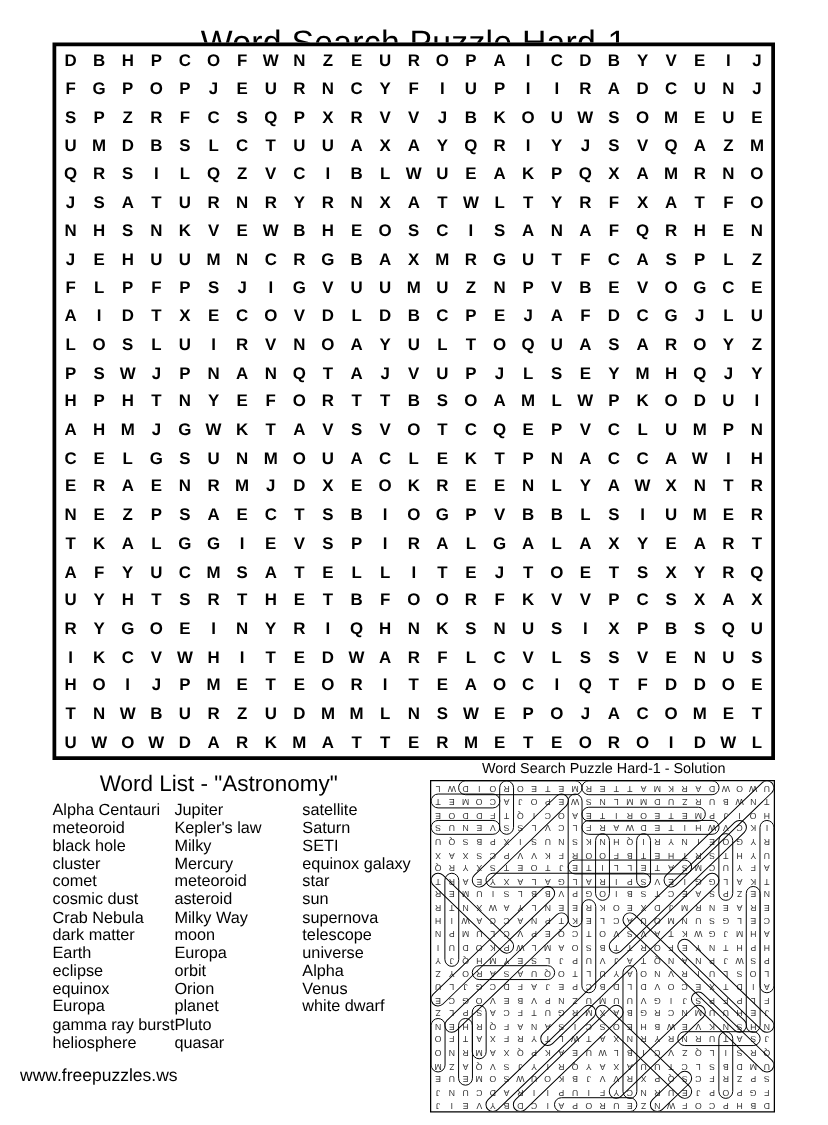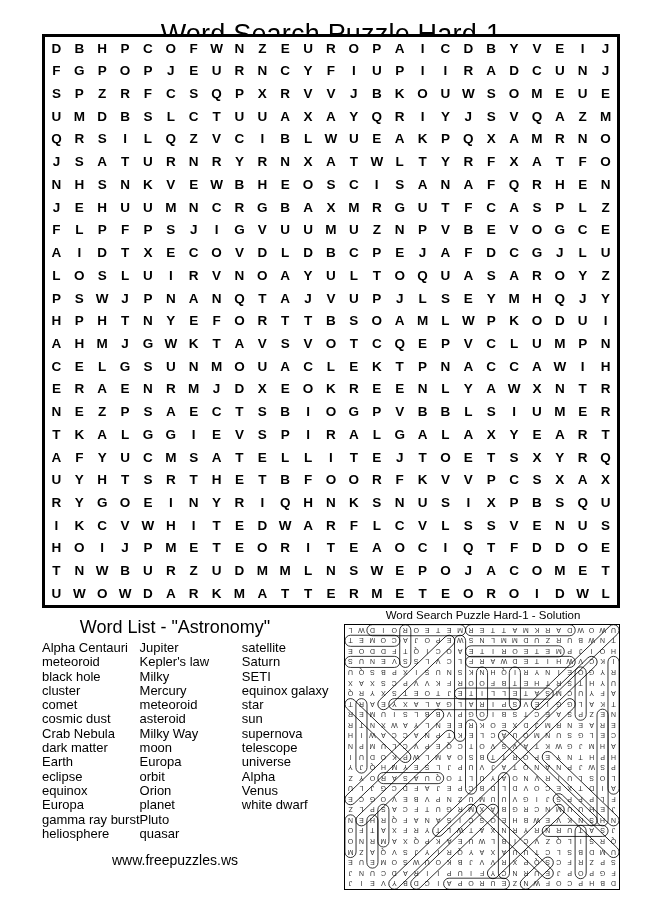--- a/index.html
+++ b/index.html
@@ -32,21 +32,21 @@
     text-align:center;font-size:18px;line-height:22px;margin-bottom:3px;
   }
   #wordlist-cols{display:flex;font-size:13px;line-height:14.3px;}
   #wordlist-cols .col{white-space:nowrap;}
   #wordlist-cols .col.c1{width:125px;padding-left:26px;box-sizing:border-box;}
   #wordlist-cols .col.c2{width:85px;}
   #wordlist-cols .col.c3{width:100px;margin-left:24px;}
   
   #footer-url{
     position:absolute;left:16px;top:852px;width:318px;
-    text-align:center;font-size:14px;
+    text-align:left;font-size:14px;
   }
   
   #solution-section{position:absolute;left:344px;top:608px;width:278px;}
   #solution-title{font-size:11.5px;text-align:center;line-height:14px;margin-bottom:2px;}
   #solution-box{
     position:relative;width:276px;height:266px;
     border:1px solid #000;box-sizing:border-box;background:#fff;
   }
   #solution-inner{
     position:absolute;inset:0;transform:rotate(180deg);

